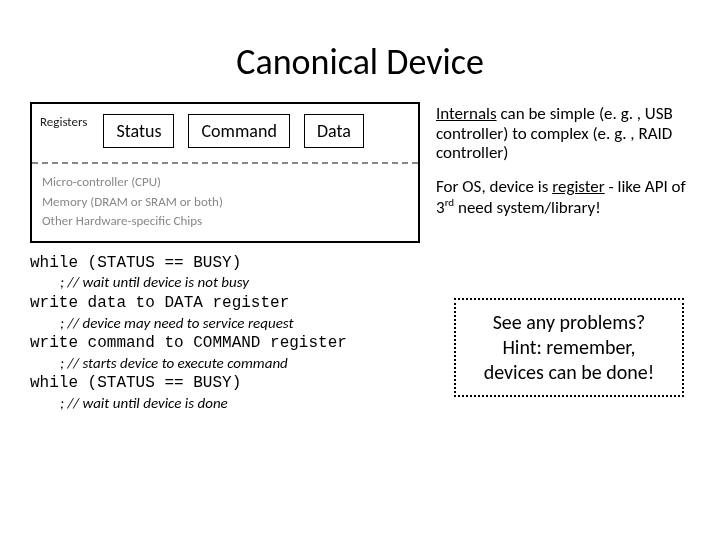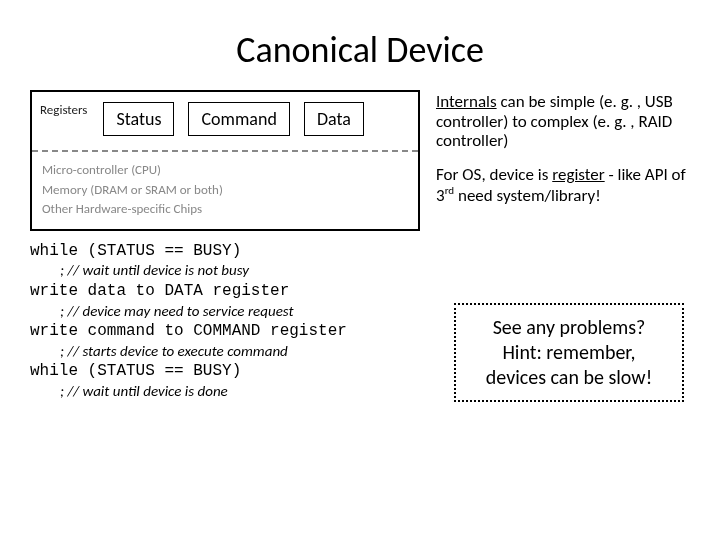--- a/index.html
+++ b/index.html
@@ -6,21 +6,21 @@
   body {
     width: 720px;
     height: 540px;
     background: #fff;
     font-family: Calibri, Arial, sans-serif;
     color: #000;
     position: relative;
     overflow: hidden;
   }
   .slide {
-    padding: 20px 30px;
+    padding: 32px 30px;
   }
   .title {
     text-align: center;
     font-size: 36px;
     font-weight: 400;
     margin-bottom: 18px;
     margin-top: 8px;
   }
   .top-row {
     display: flex;
@@ -69,21 +69,21 @@
   .uline { text-decoration: underline; }
   .sup { font-size: 0.65em; vertical-align: super; }
   .protocol-heading {
     font-size: 22px;
     text-decoration: underline;
     margin: 24px 0 14px 4px;
     font-weight: 400;
   }
   .bottom-row {
     display: flex;
-    align-items: flex-end;
+    align-items: center;
     gap: 24px;
   }
   .code-block {
     flex: 0 0 400px;
     font-size: 16px;
     line-height: 1.3;
   }
   .code-line { font-family: Consolas, "Courier New", monospace; white-space: pre; }
   .comment-line {
     font-family: Calibri, Arial, sans-serif;
@@ -152,19 +152,19 @@
       <div class="code-line">write command to COMMAND register</div>
       <div class="comment-line">; // starts device to execute command</div>
       <div class="code-line">while (STATUS == BUSY)</div>
       <div class="comment-line">; // wait until device is done</div>
     </div>
 
     <div class="callout-wrap">
       <div class="callout">
         <div>See any problems?</div>
         <div>Hint: remember,</div>
-        <div>devices can be slow!</div>
+        <div>devices can be done!</div>
       </div>
     </div>
 
   </div>
 
 </div>
 
 </body></html>

